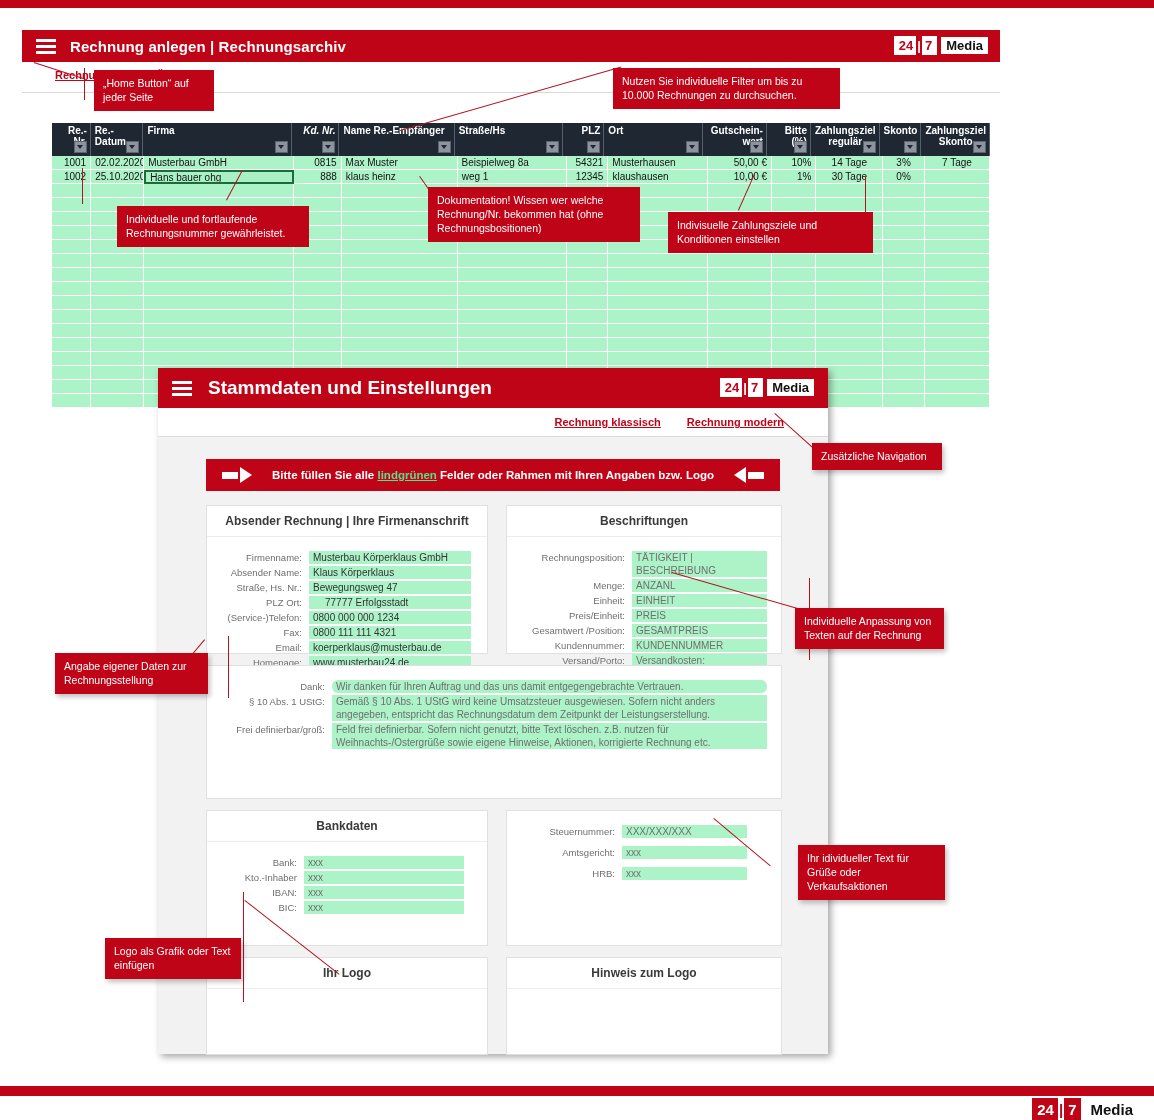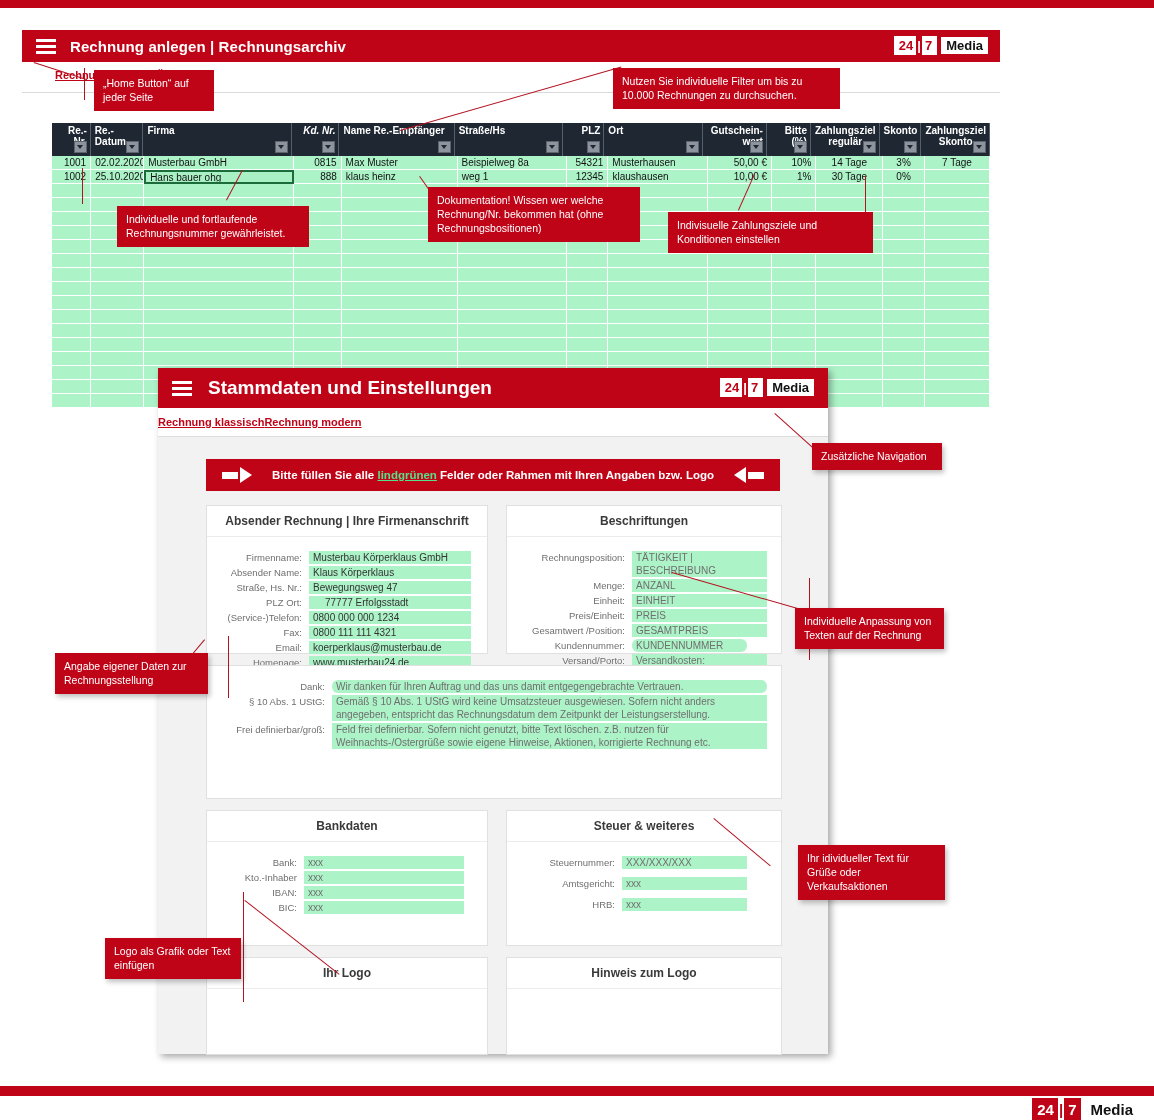--- a/index.html
+++ b/index.html
@@ -57,21 +57,21 @@
   .td.ctr{text-align:center;}
   .td.sel{background:#aaf0c5;border:2px solid #1c6b3a;height:14px;padding:0px 4px;}
 
   .grid-fill{position:absolute;left:30px;top:93px;width:938px;height:251px;}
 
   
   .win2{position:absolute;left:158px;top:368px;width:670px;height:686px;background:#f2f2f2;box-shadow:3px 3px 7px rgba(0,0,0,.35);}
   .w2-header{position:absolute;left:0;top:0;width:670px;height:40px;background:#c00418;display:flex;align-items:center;}
   .w2-title{color:#fff;font-size:19px;font-weight:bold;margin-left:16px;}
   .w2-brand{position:absolute;right:14px;top:10px;}
-  .w2-nav{position:absolute;left:0;top:40px;width:670px;height:28px;background:#ffffff;display:flex;align-items:center;padding-right:44px;box-sizing:border-box;}
+  .w2-nav{position:absolute;left:0;top:40px;width:670px;height:28px;background:#ffffff;display:flex;justify-content:flex-end;align-items:center;gap:26px;padding-right:44px;box-sizing:border-box;}
   .w2-nav a{font-size:11px;color:#c00418;font-weight:bold;text-decoration:underline;cursor:pointer;}
   .w2-sep{position:absolute;left:0;top:68px;width:670px;height:1px;background:#dcdcdc;}
   .w2-body{position:absolute;left:0;top:69px;width:670px;height:617px;background:#f2f2f2;}
 
   .banner{position:absolute;left:48px;top:22px;width:574px;height:32px;background:#c00418;display:flex;align-items:center;justify-content:center;gap:20px;}
   .banner .txt{color:#fff;font-size:11.5px;font-weight:bold;}
   .banner .txt u{color:#57e08a;text-decoration:underline;}
   .arrow{width:30px;height:17px;position:relative;}
   .arrow:before{content:"";position:absolute;left:0;top:5px;width:16px;height:7px;background:#fff;}
   .arrow:after{content:"";position:absolute;right:0;top:0;width:0;height:0;border-top:8.5px solid transparent;border-bottom:8.5px solid transparent;border-left:12px solid #fff;}
@@ -554,21 +554,21 @@
             <div class="frow">
               <div class="flabel" style="width: 118px;">Preis/Einheit:</div>
               <div class="fval gray" style="width: 135px;">PREIS</div>
             </div>
             <div class="frow">
               <div class="flabel" style="width: 118px;">Gesamtwert /Position:</div>
               <div class="fval gray" style="width: 135px;">GESAMTPREIS</div>
             </div>
             <div class="frow">
               <div class="flabel" style="width: 118px;">Kundennummer:</div>
-              <div class="fval gray" style="width: 115px; border-radius: 6px;">KUNDENNUMMER</div>
+              <div class="fval gray" style="width: 135px;">KUNDENNUMMER</div>
             </div>
             <div class="frow">
               <div class="flabel" style="width: 118px;">Versand/Porto:</div>
               <div class="fval gray" style="width: 135px;">Versandkosten:</div>
             </div>
           </div>
         </div>
         <div class="card" style="left: 48px; top: 228px; width: 574px; height: 132px;">
           <div class="card-body">
             <div class="frow">
@@ -600,21 +600,20 @@
               <div class="flabel" style="width: 90px;">IBAN:</div>
               <div class="fval gray" style="width: 160px;">xxx</div>
             </div>
             <div class="frow">
               <div class="flabel" style="width: 90px;">BIC:</div>
               <div class="fval gray" style="width: 160px;">xxx</div>
             </div>
           </div>
         </div>
         <div class="card" style="left: 348px; top: 373px; width: 274px; height: 134px;">
-          <div class="card-title">Steuer &amp; weiteres</div>
           <div class="card-body">
             <div class="frow">
               <div class="flabel" style="width: 108px;">Steuernummer:</div>
               <div class="fval gray" style="width: 125px;">XXX/XXX/XXX</div>
             </div>
             <div class="frow" style="margin-top: 8px;">
               <div class="flabel" style="width: 108px;">Amtsgericht:</div>
               <div class="fval gray" style="width: 125px;">xxx</div>
             </div>
             <div class="frow" style="margin-top: 8px;">

